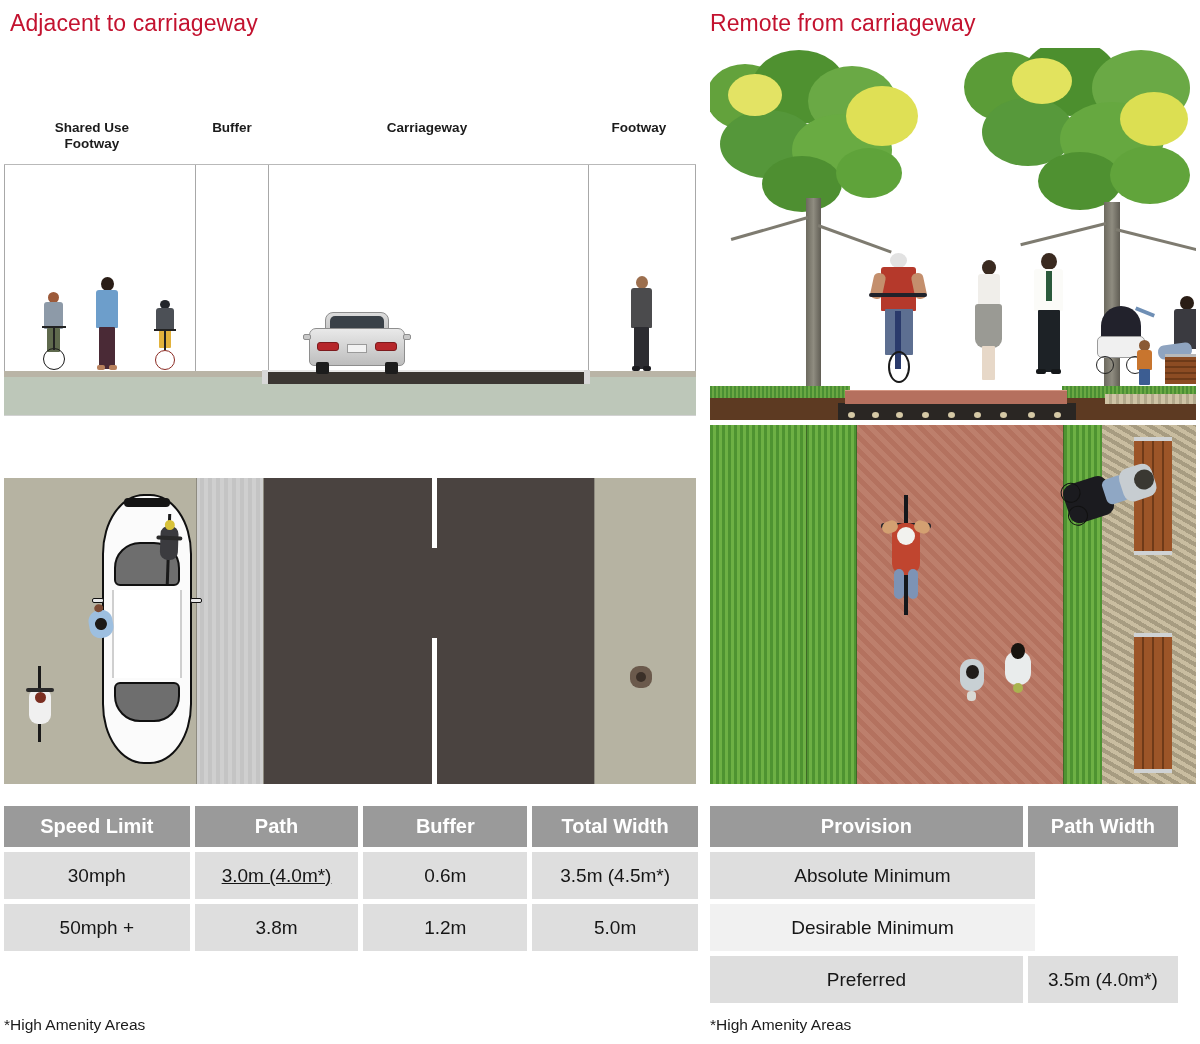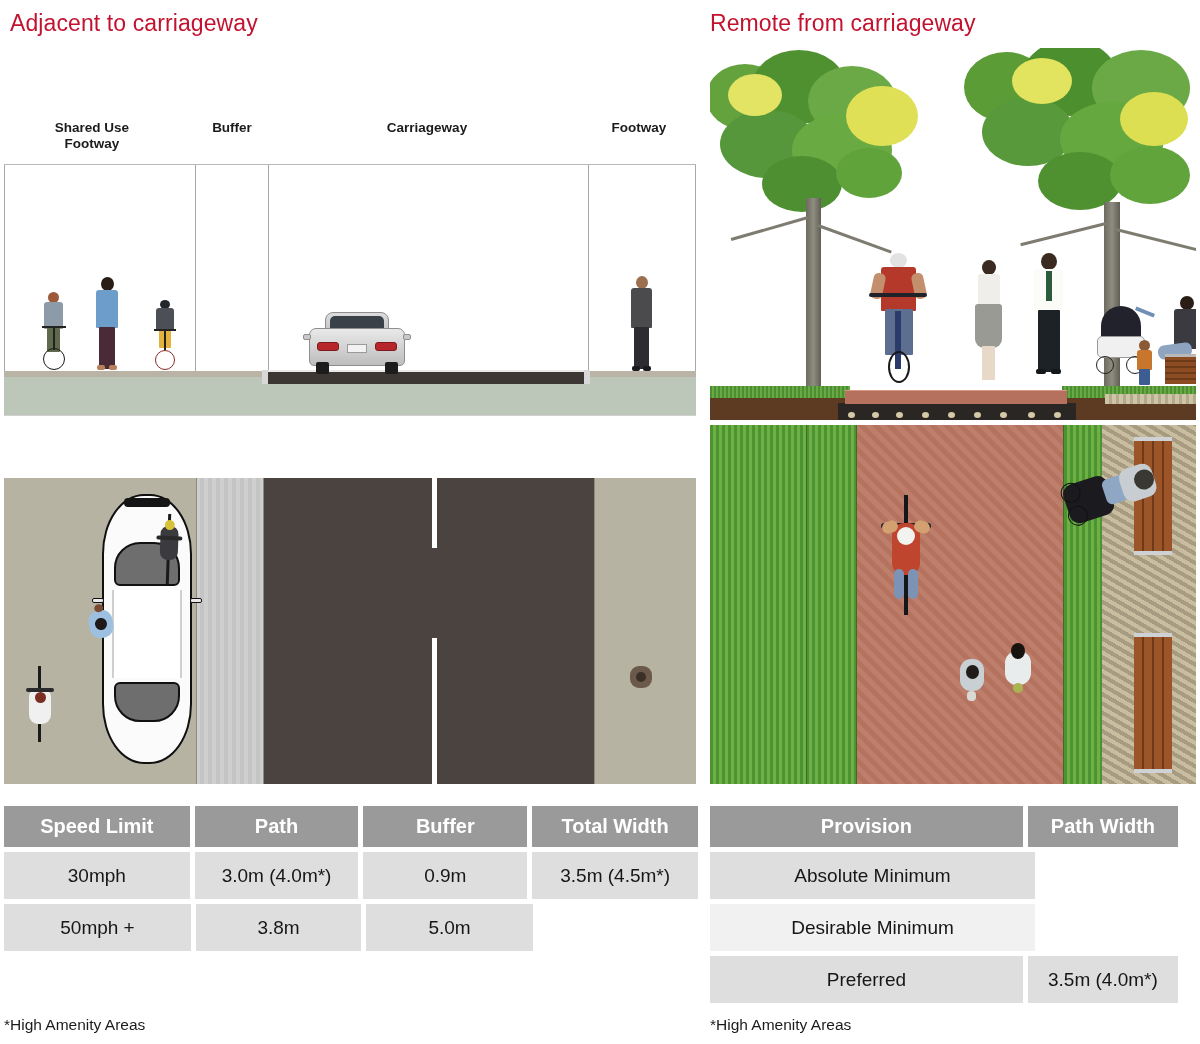--- a/index.html
+++ b/index.html
@@ -463,27 +463,28 @@
 
   <div class="tbl" id="tbl-left">
     <div class="trow thead">
       <div class="cell" style="width:187px;">Speed Limit</div>
       <div class="cell" style="width:165px;">Path</div>
       <div class="cell" style="width:165px;">Buffer</div>
       <div class="cell" style="width:167px;text-align:center;">Total Width</div>
     </div>
     <div class="trow row-a">
       <div class="cell" style="width:187px;">30mph</div>
-      <div class="cell" style="width:165px;">3.0m (4.0m*)</div>
-      <div class="cell" style="width:165px;">0.9m</div>
+      <div class="cell" style="width:165px;text-decoration:underline;">3.0m (4.0m*)</div>
+      <div class="cell" style="width:165px;">0.6m</div>
       <div class="cell" style="width:167px;">3.5m (4.5m*)</div>
     </div>
     <div class="trow row-a">
       <div class="cell" style="width:187px;">50mph +</div>
       <div class="cell" style="width:165px;">3.8m</div>
+      <div class="cell" style="width:165px;">1.2m</div>
       <div class="cell" style="width:167px;">5.0m</div>
     </div>
   </div>
   <div class="footnote" id="fn-left">*High Amenity Areas</div>
 
   <div class="tbl" id="tbl-right">
     <div class="trow thead">
       <div class="cell" style="width:325px;">Provision</div>
       <div class="cell" style="width:156px;">Path Width</div>
     </div>

